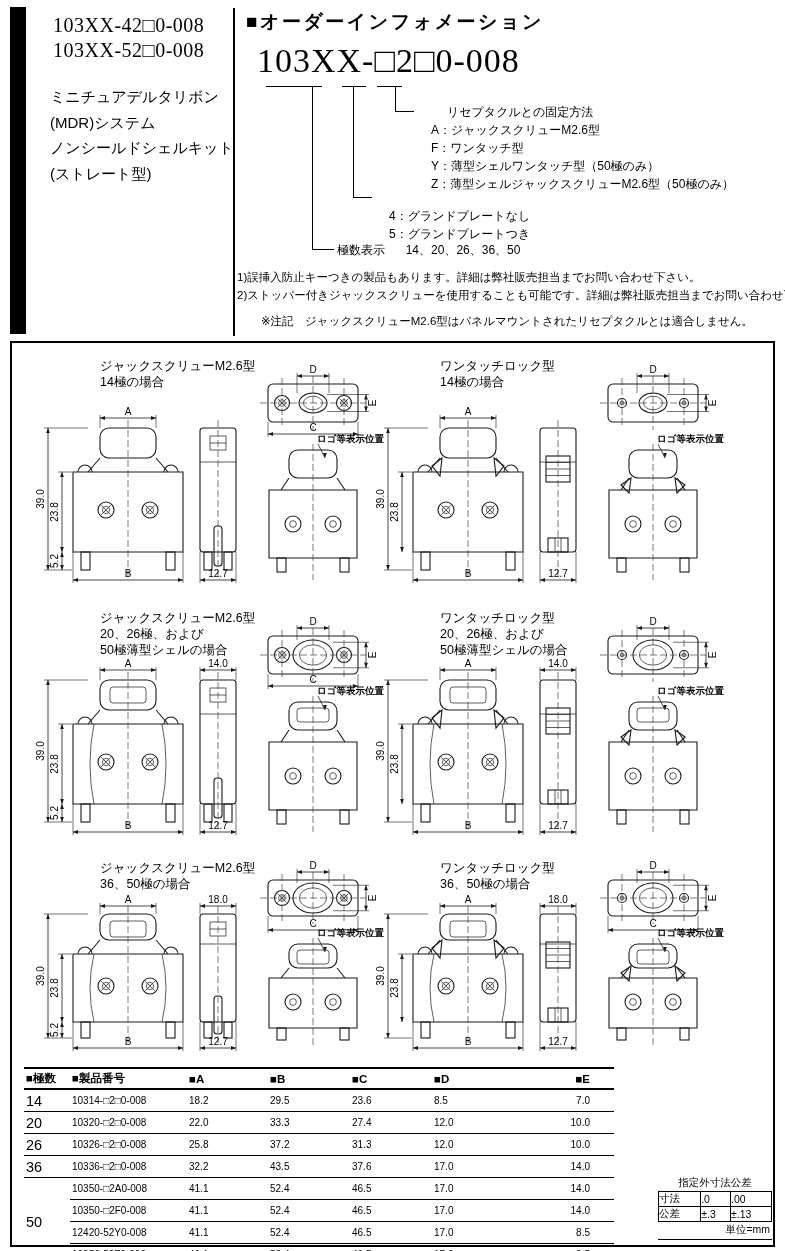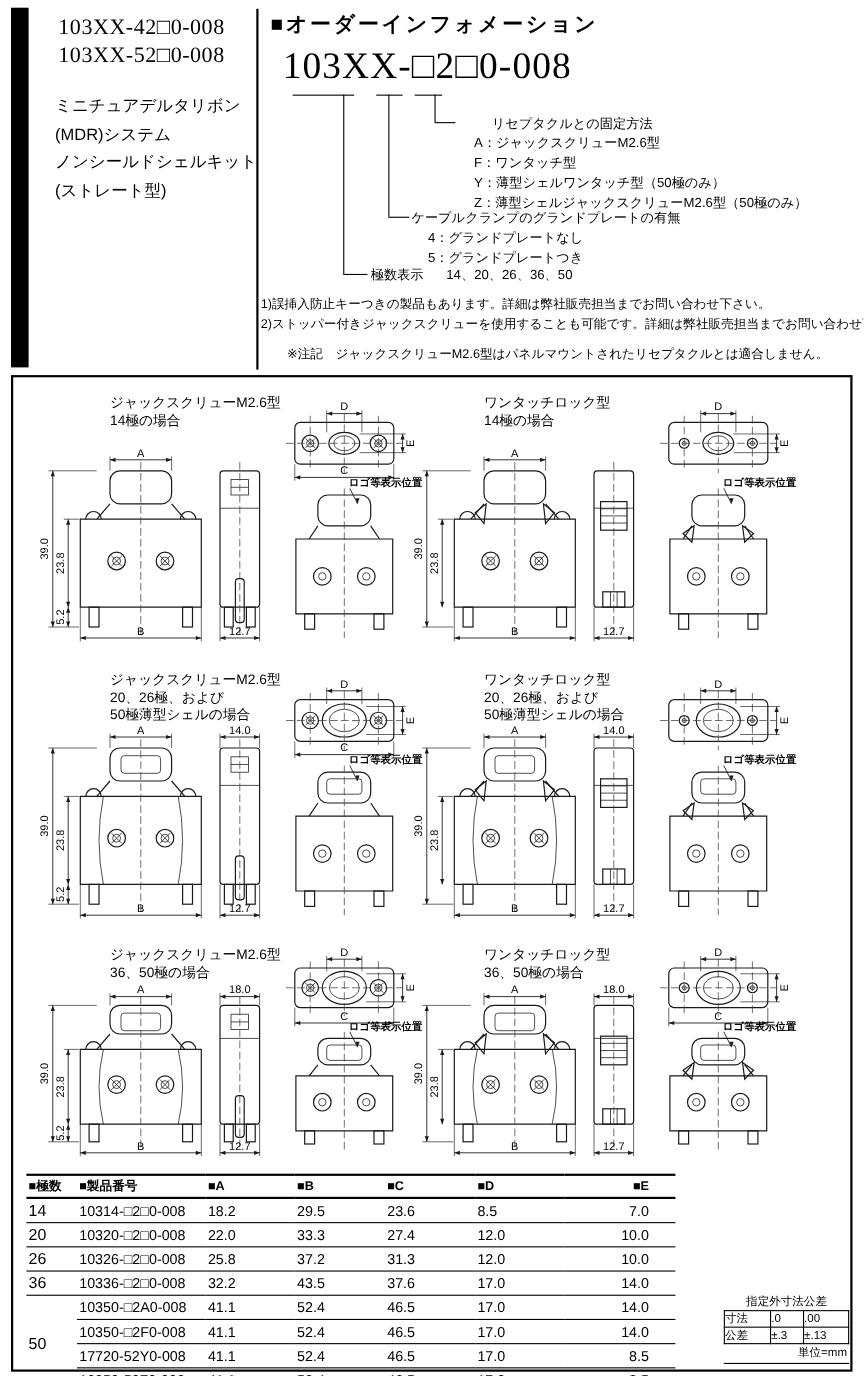--- a/index.html
+++ b/index.html
@@ -26,21 +26,21 @@
   svg .ar{fill:#1a1a1a;stroke:none;}
   svg text{fill:#000;}
   svg .dim{font-size:10px;font-family:"Liberation Sans","DejaVu Sans",sans-serif;}
   svg .ttl{font-size:12.5px;font-family:"Liberation Sans","DejaVu Sans",sans-serif;}
   svg .logo{font-size:9.5px;font-weight:bold;font-family:"Liberation Sans","DejaVu Sans",sans-serif;}
   
   #dim-table{position:absolute;left:24px;top:1067px;width:590px;border-collapse:collapse;
              border-top:2px solid #000;border-bottom:2px solid #000;table-layout:fixed;}
   #dim-table th{border-bottom:2px solid #000;font-size:11.5px;font-weight:bold;text-align:left;
                 padding:2px 0 2px 2px;}
-  #dim-table td{border-top:1px solid #000;font-size:13px;padding:2px 0 2px 2px;height:17px;}
+  #dim-table td{border-top:1px solid #000;font-size:10px;padding:2px 0 2px 2px;height:17px;}
   #dim-table td.poles{font-size:14.5px;vertical-align:middle;}
   #dim-table td.ecol,#dim-table th.ecol{text-align:right;padding-right:24px;}
   
   .tol{left:658px;top:1176px;width:114px;font-size:10.5px;}
   .tol .t-title{text-align:center;padding-bottom:1px;}
   .tol table{border-collapse:collapse;width:100%;}
   .tol td{border:1px solid #000;text-align:left;padding:0;height:14px;font-size:10.5px;}
   .tol .t-unit{text-align:right;border-bottom:1.5px solid #000;padding:1px 2px 2px 0;}
 </style>
 </head>
@@ -77,21 +77,20 @@
   <div class="abs tl" style="left:312px;top:249px;width:22px;height:1px;"></div>
   <div class="abs tl" style="left:353px;top:197px;width:19px;height:1px;"></div>
   <div class="abs tl" style="left:395px;top:111px;width:19px;height:1px;"></div>
 
   <div class="abs opt" style="left:417px;top:104px;margin-left:30px;">リセプタクルとの固定方法</div>
   <div class="abs opt" style="left:431px;top:122px;">A：ジャックスクリューM2.6型</div>
   <div class="abs opt" style="left:431px;top:140px;">F：ワンタッチ型</div>
   <div class="abs opt" style="left:431px;top:158px;">Y：薄型シェルワンタッチ型（50極のみ）</div>
   <div class="abs opt" style="left:431px;top:176px;">Z：薄型シェルジャックスクリューM2.6型（50極のみ）</div>
 
-  <div class="abs opt" style="left:374px;top:190px;">ケーブルクランプのグランドプレートの有無</div>
   <div class="abs opt" style="left:389px;top:208px;">4：グランドプレートなし</div>
   <div class="abs opt" style="left:389px;top:226px;">5：グランドプレートつき</div>
 
   <div class="abs opt" style="left:337px;top:242px;">
     <span>極数表示</span>
     <span style="display:inline-block;width:14px;"></span>
     <span>14、20、26、36、50</span>
   </div>
 
   <div class="abs notes" style="left:237px;top:269px;">
@@ -850,21 +849,21 @@
         </tr>
         <tr>
           <td>10350-□2F0-008</td>
           <td>41.1</td>
           <td>52.4</td>
           <td>46.5</td>
           <td>17.0</td>
           <td class="ecol">14.0</td>
         </tr>
         <tr>
-          <td>17720-52Y0-008</td>
+          <td>12420-52Y0-008</td>
           <td>41.1</td>
           <td>52.4</td>
           <td>46.5</td>
           <td>17.0</td>
           <td class="ecol">8.5</td>
         </tr>
         <tr>
           <td>10350-52Z0-008</td>
           <td>41.1</td>
           <td>52.4</td>

